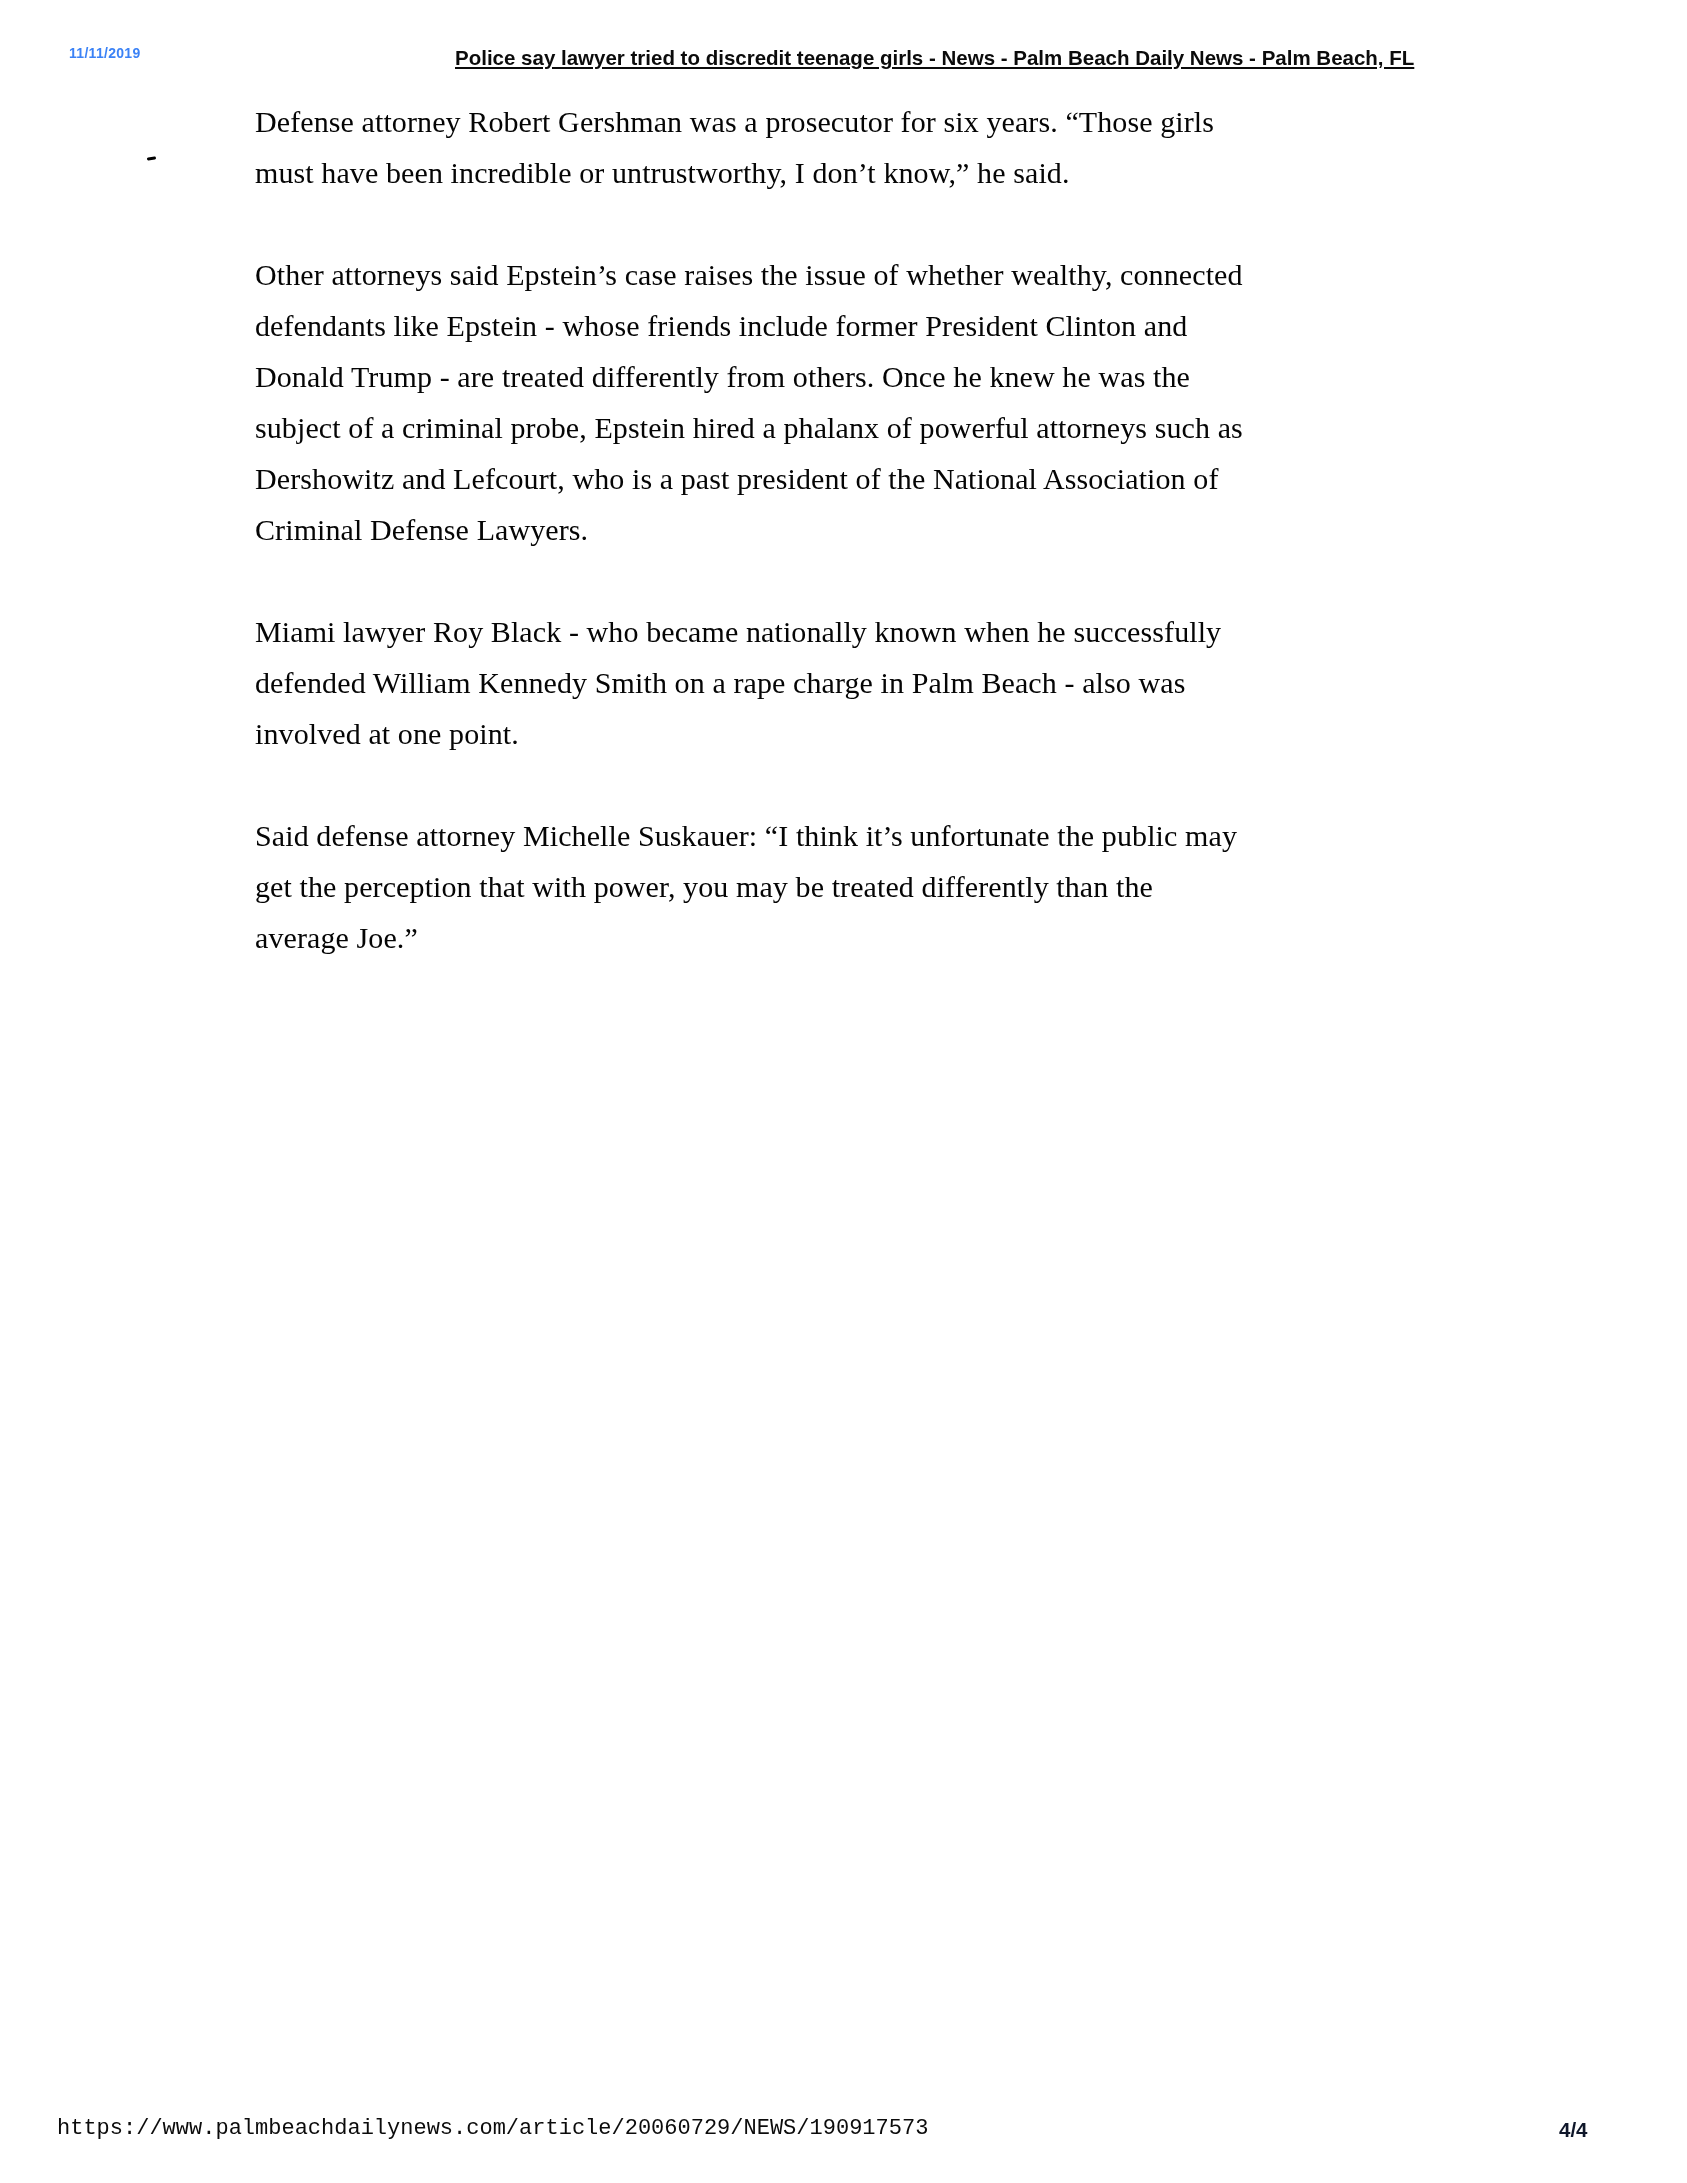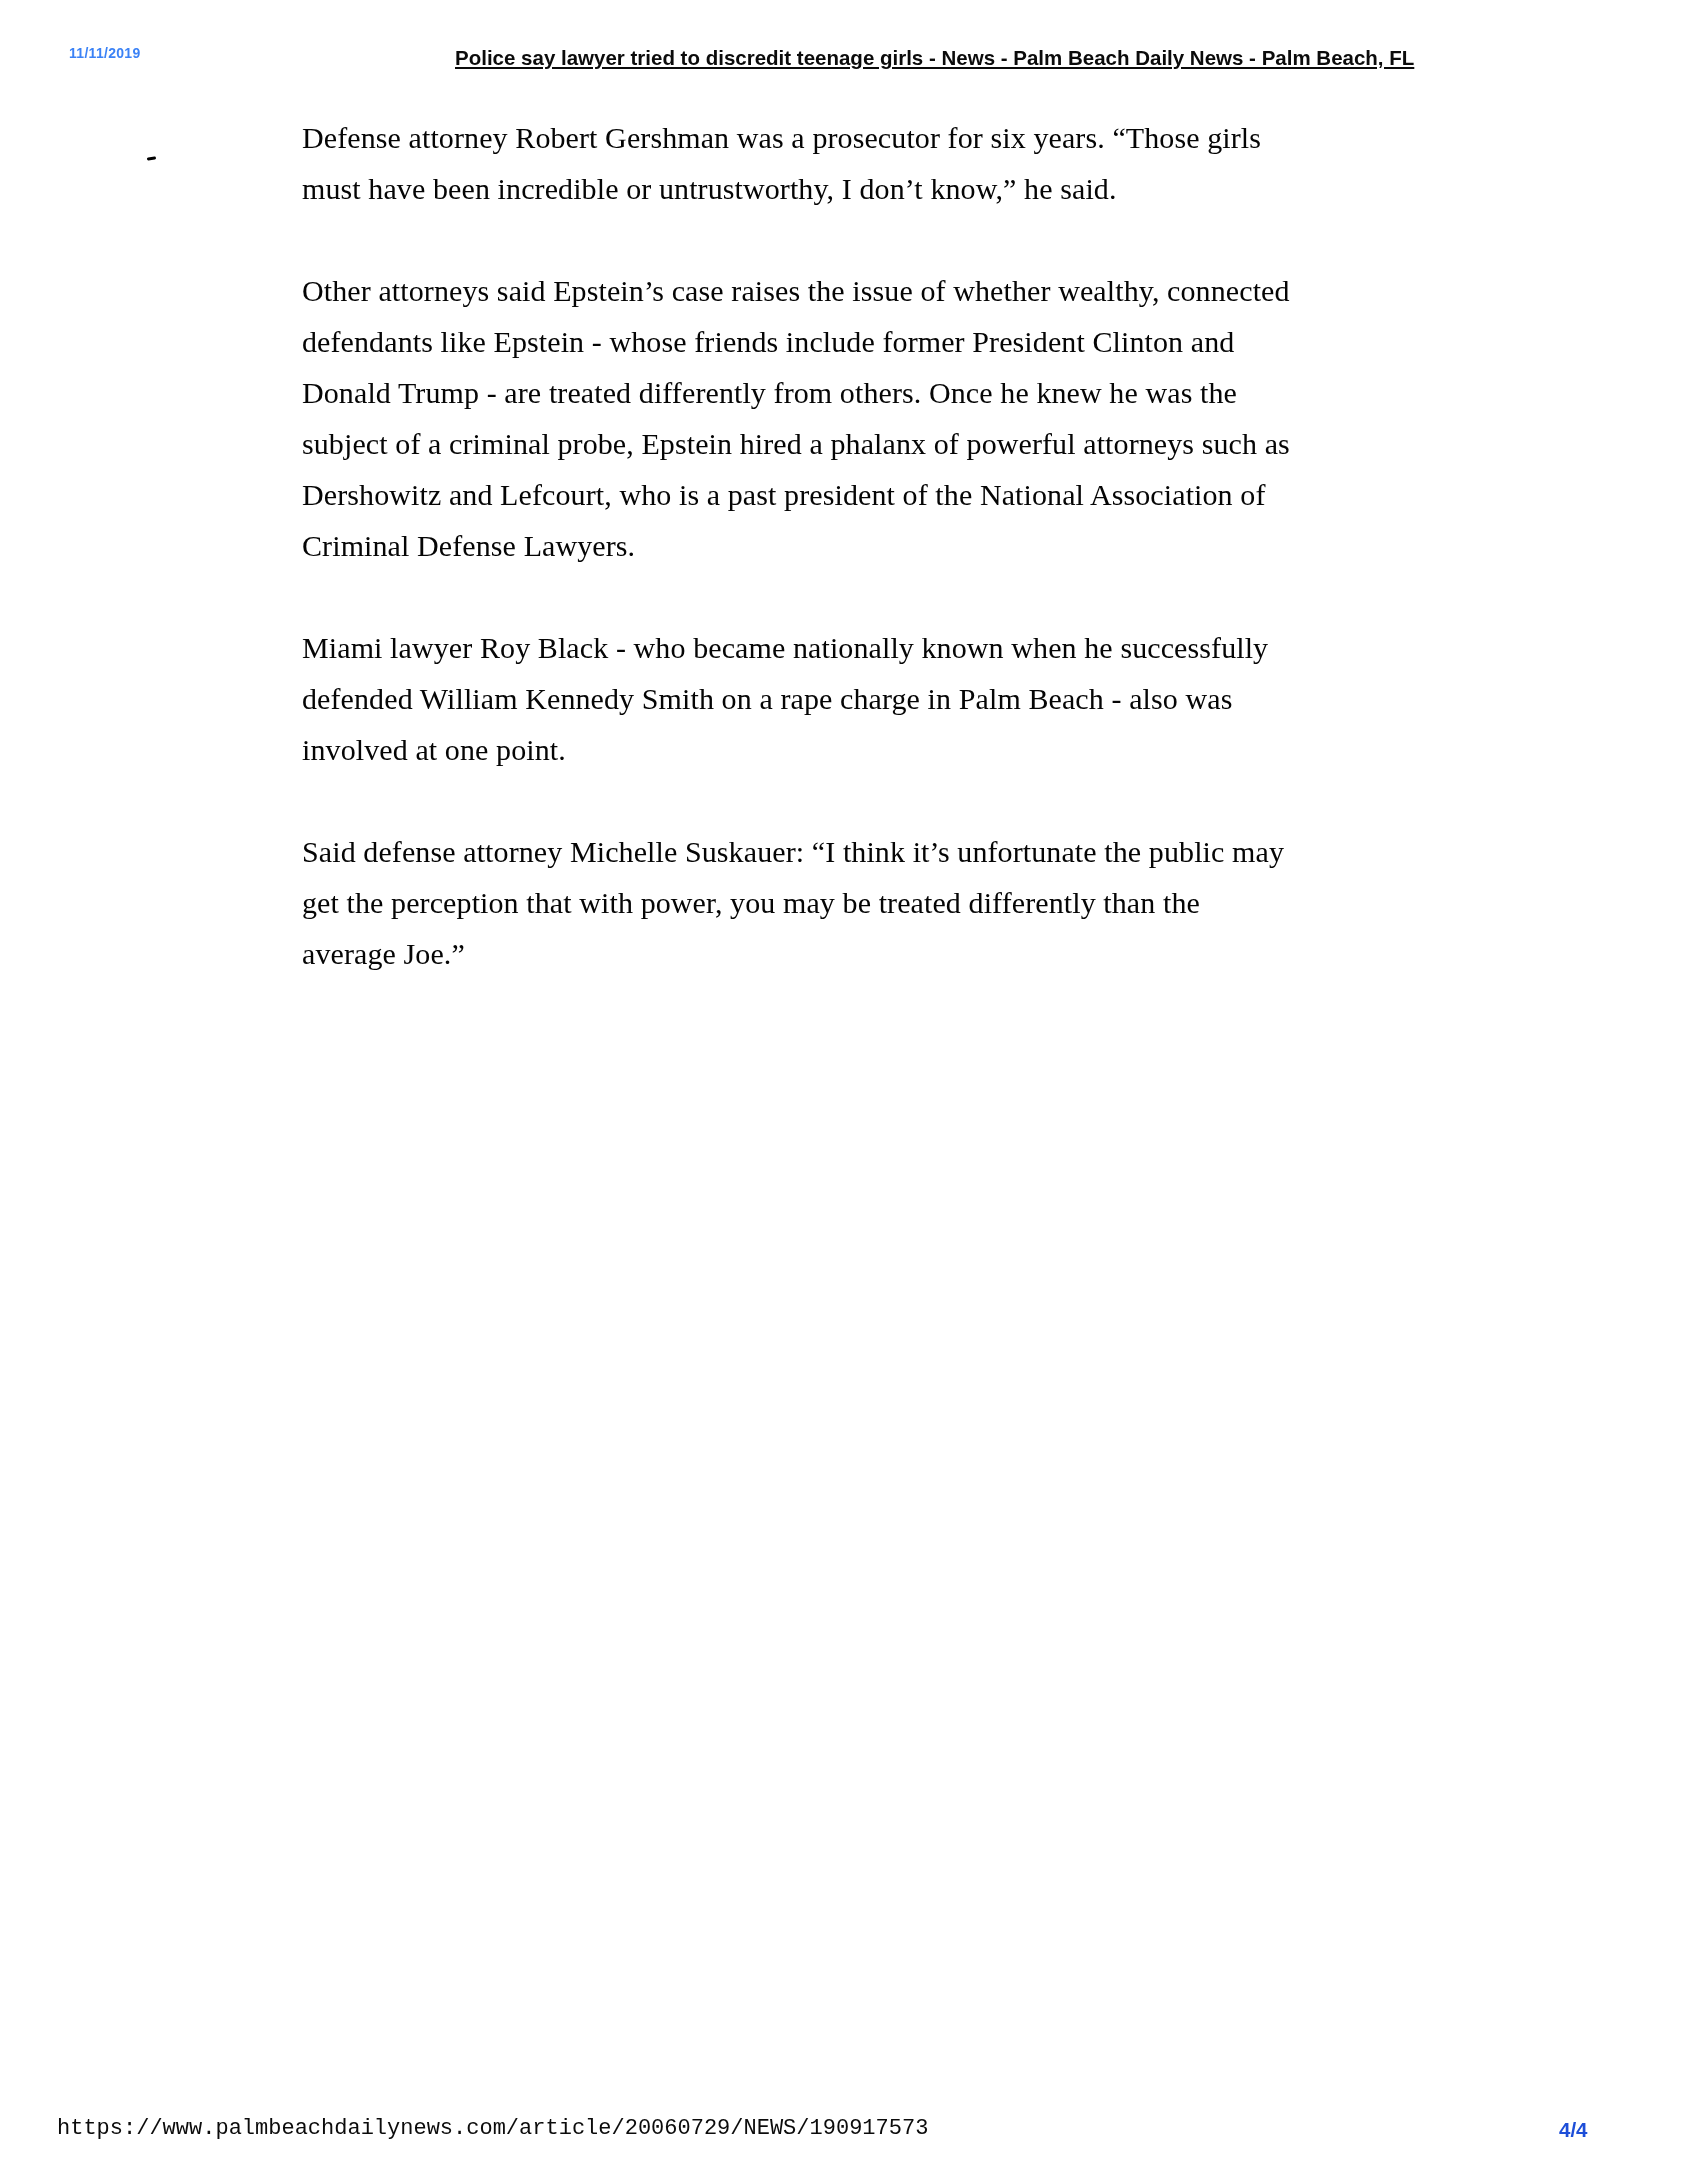--- a/index.html
+++ b/index.html
@@ -40,23 +40,22 @@
     top: 157px;
     width: 9.3px;
     height: 3.3px;
     background: #000;
     border-radius: 1.3px;
     transform: rotate(-8deg);
   }
   .article {
     position: absolute;
     left: 255px;
-    top: 112px;
+    top: 96px;
     width: 1125px;
-    margin-left: 47px;
   }
   .article p.para {
     font-size: 30px;
     line-height: 51px;
     font-weight: 500;
     color: #050505;
     margin: 0 0 51px 0;
     white-space: nowrap;
     letter-spacing: 0.1px;
   }
@@ -70,21 +69,21 @@
     color: #0b0b0b;
     white-space: nowrap;
   }
   .print-footer-page {
     position: absolute;
     left: 1559px;
     top: 2118px;
     font-family: "Liberation Sans", sans-serif;
     font-size: 20.5px;
     font-weight: 700;
-    color: #1d4ed8;
+    color: #0f172a;
     white-space: nowrap;
   }
 </style>
 </head>
 <body>
 
 <div class="print-header-date">11/11/2019</div>
 
 <div class="print-header-title">Police say lawyer tried to discredit teenage girls - News - Palm Beach Daily News - Palm Beach, FL</div>
 

